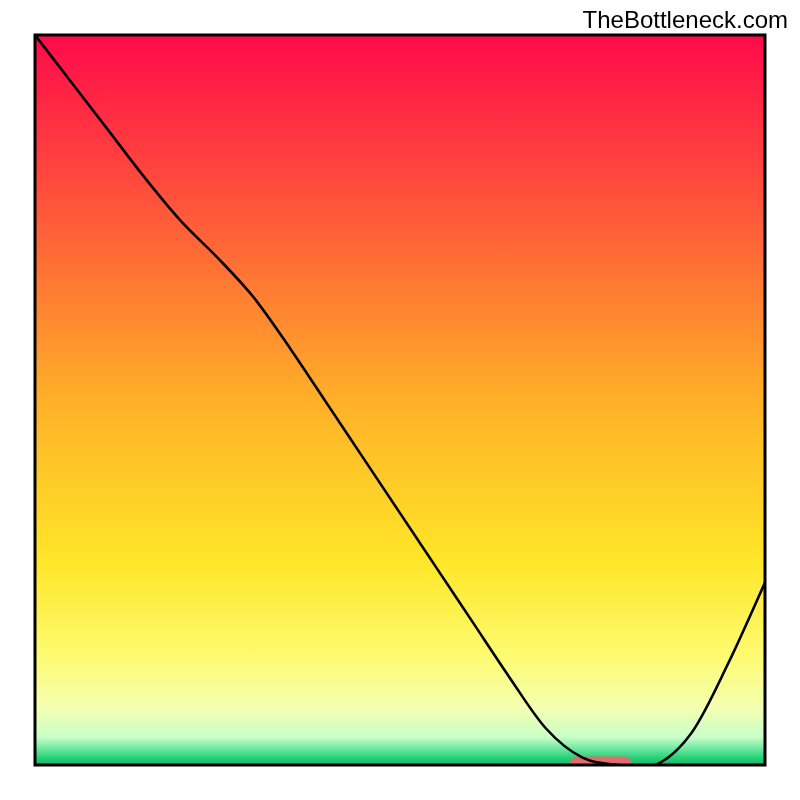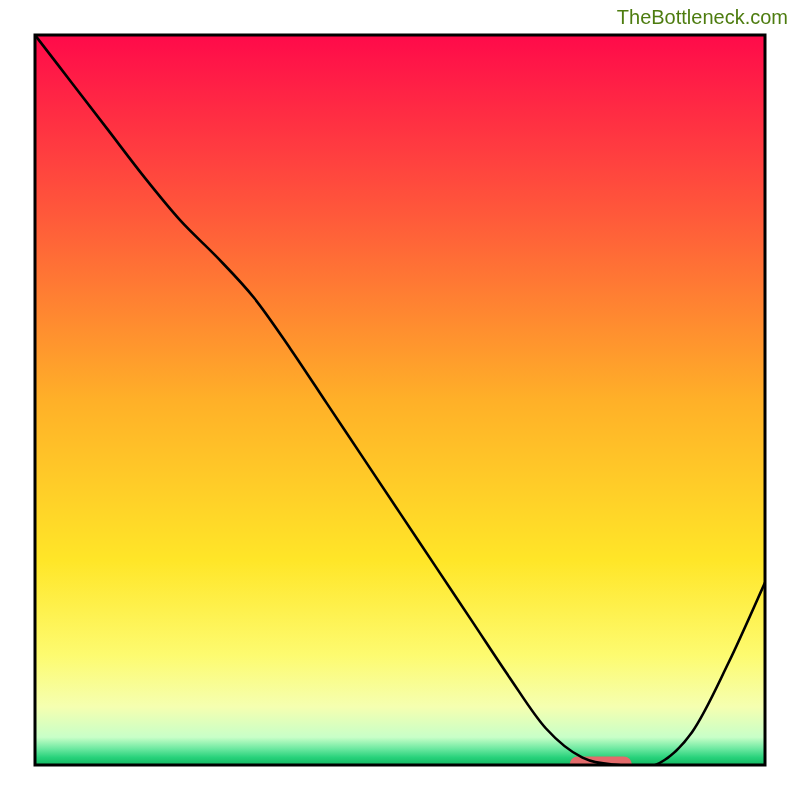--- a/index.html
+++ b/index.html
@@ -13,23 +13,23 @@
   .chart-container {
     position: relative;
     width: 800px;
     height: 800px;
   }
   .watermark {
     position: absolute;
     top: 6px;
     right: 12px;
     font-family: Arial, Helvetica, sans-serif;
-    font-size: 20px;
+    font-size: 24px;
     font-weight: 500;
-    color: #4d7c0f;
+    color: #000000;
     z-index: 5;
   }
   svg.plot {
     position: absolute;
     left: 0;
     top: 0;
   }
 </style>
 </head>
 <body>

